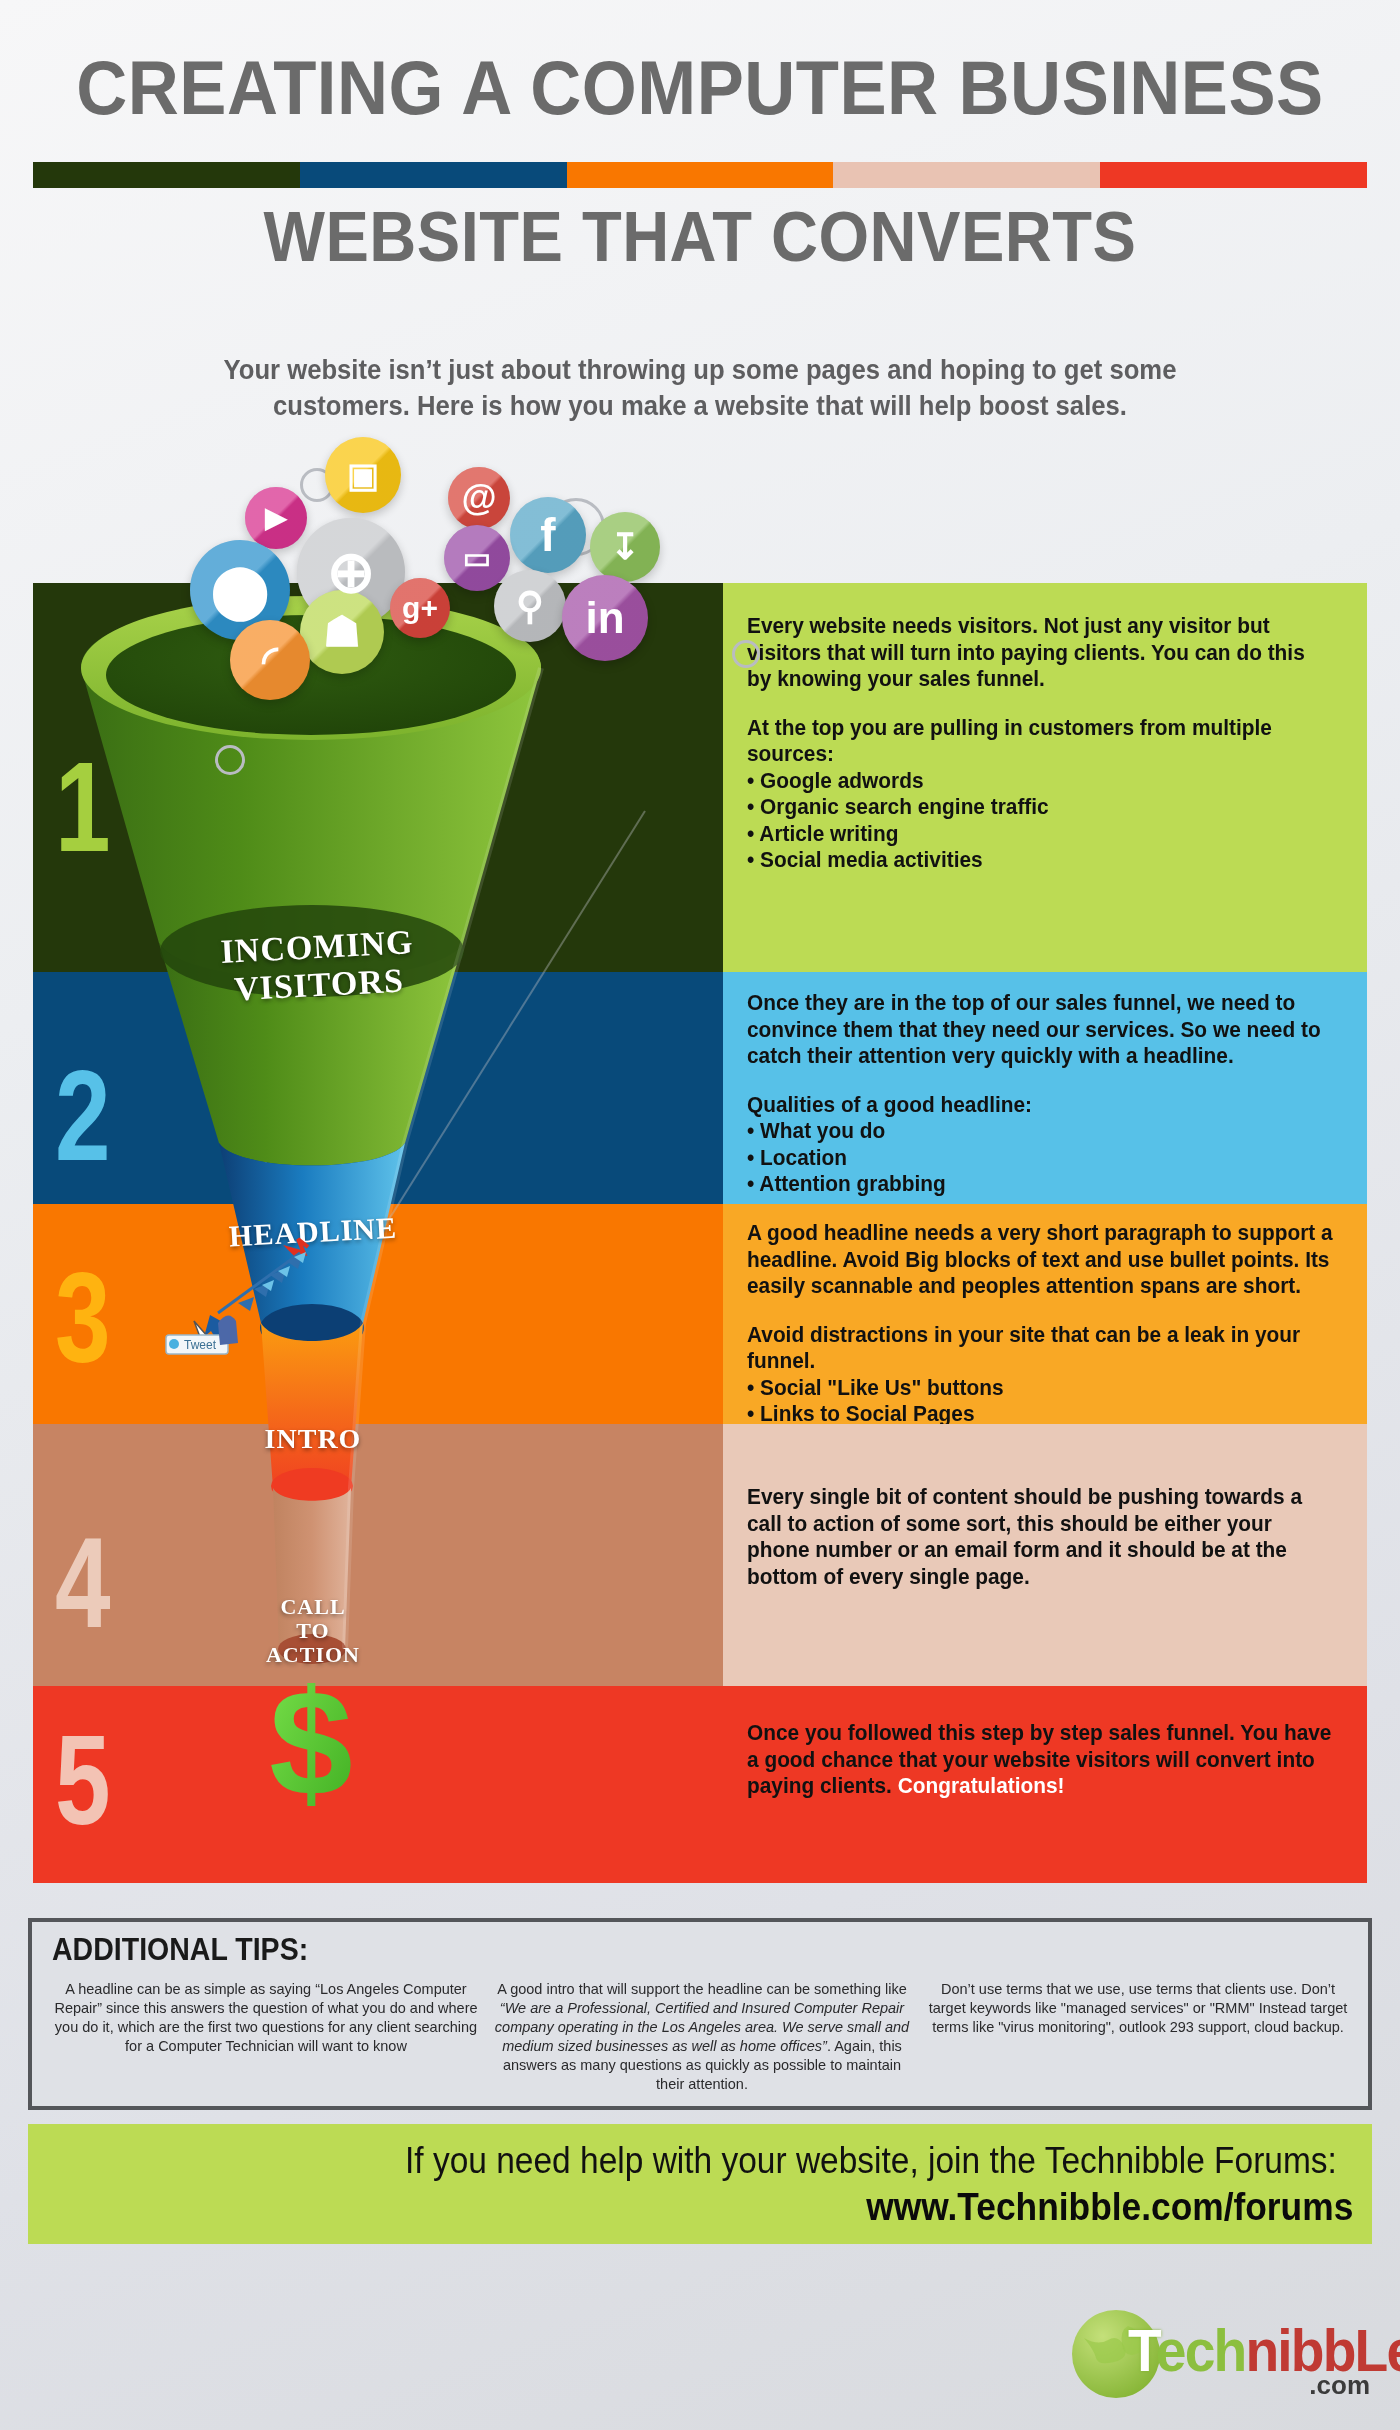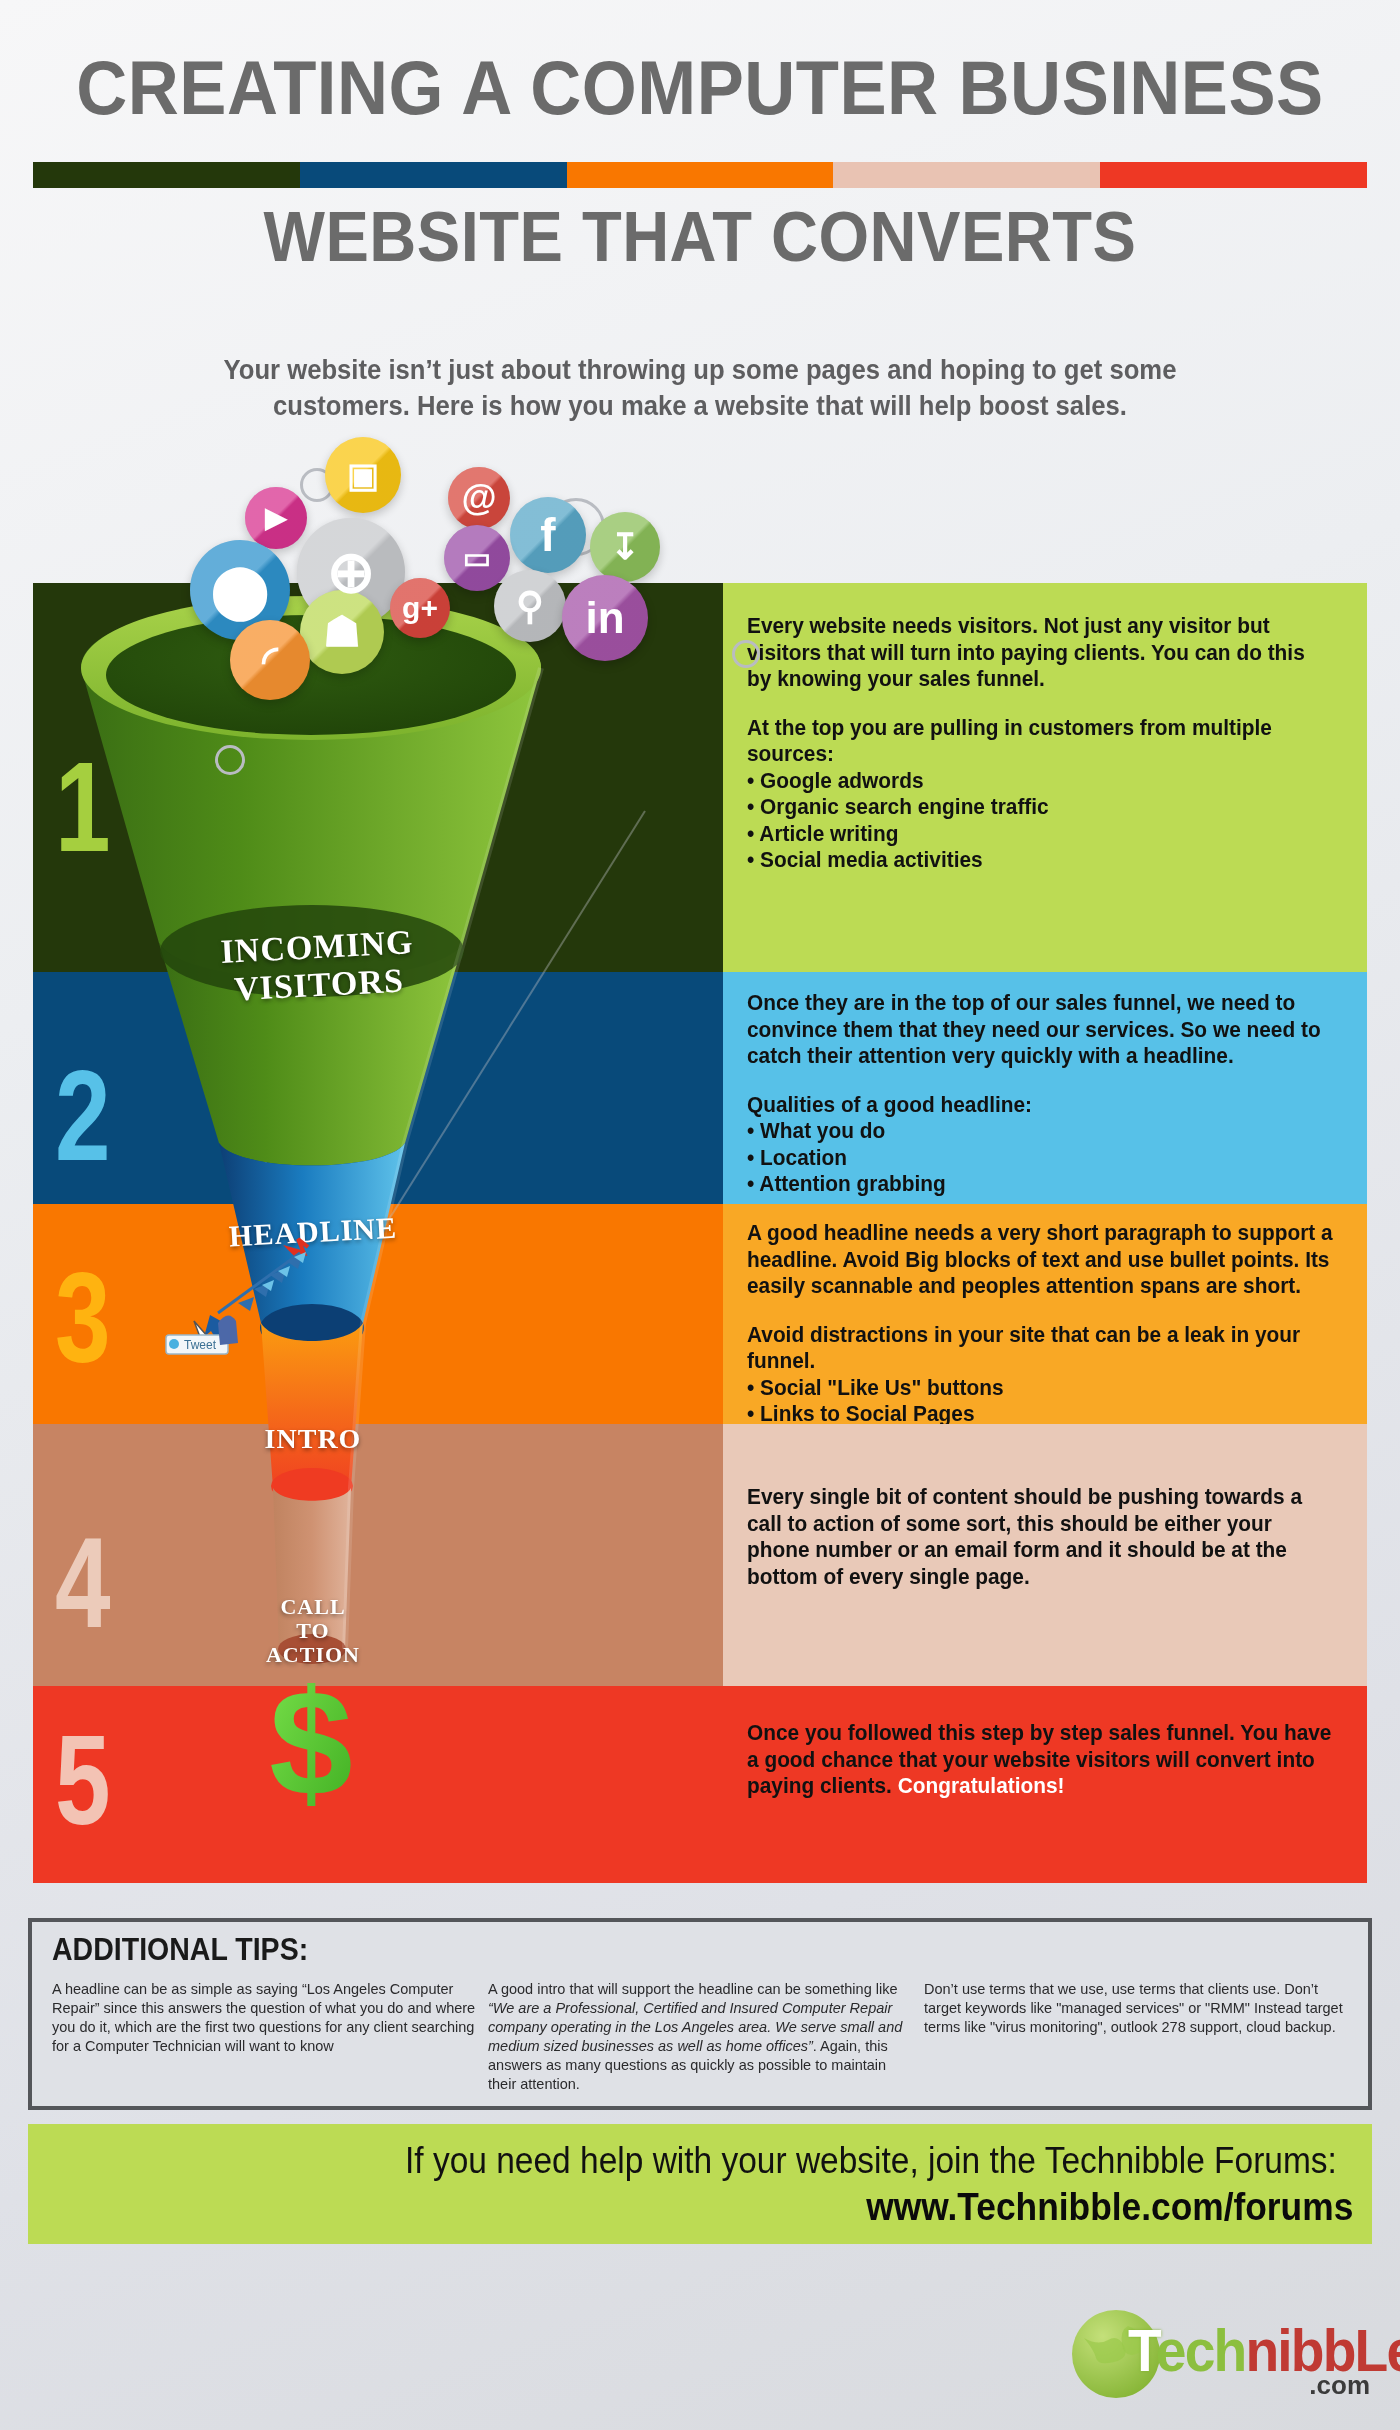--- a/index.html
+++ b/index.html
@@ -107,21 +107,21 @@
     width: 1344px; height: 192px;
     background: #dfe1e6;
     border: 4px solid #54565a;
   }
   .tips-title {
     position: absolute; left: 20px; top: 10px;
     font-size: 31px; font-weight: 700; color: #1a1a1a;
     font-family: "Liberation Sans Narrow","Liberation Sans", sans-serif;
     transform: scaleX(.92); transform-origin: left top;
   }
-  .tips-cols { position: absolute; left: 20px; top: 58px; right: 16px; display: flex; gap: 8px; }
+  .tips-cols { position: absolute; left: 20px; top: 58px; right: 16px; display: flex; gap: 8px; text-align: center; }
   .tips-col {
     flex: 1 1 0;
     font-size: 14.5px; line-height: 19px; color: #2a2a2c;
     font-family: "Liberation Sans Narrow","Liberation Sans", sans-serif;
   }
   .tips-col i { font-style: italic; }
 
   
   .cta {
     position: absolute; left: 28px; top: 2124px;
@@ -341,21 +341,21 @@
     </svg>
   </div>
 
   <div class="tips">
     <div class="tips-title">ADDITIONAL TIPS:</div>
     <div class="tips-cols">
       <div class="tips-col">A headline can be as simple as saying “Los Angeles Computer Repair” since this answers the question of what you do and where you do it, which are the first two questions for any client searching for a Computer Technician will want to know</div>
       <div class="tips-col">
         <span>A good intro that will support the headline can be something like </span><i>“We are a Professional, Certified and Insured Computer Repair company operating in the Los Angeles area. We serve small and medium sized businesses as well as home offices”</i><span>. Again, this answers as many questions as quickly as possible to maintain their attention.</span>
       </div>
-      <div class="tips-col">Don’t use terms that we use, use terms that clients use. Don’t target keywords like "managed services" or "RMM" Instead target terms like "virus monitoring", outlook 278 support, cloud backup.</div>
+      <div class="tips-col">Don’t use terms that we use, use terms that clients use. Don’t target keywords like "managed services" or "RMM" Instead target terms like "virus monitoring", outlook 293 support, cloud backup.</div>
     </div>
   </div>
 
   <div class="cta">
     <div class="cta-line1">If you need help with your website, join the Technibble Forums:</div>
     <div class="cta-line2">www.Technibble.com/forums</div>
   </div>
 
   <div class="logo">
     <svg style="position:absolute; left:0; top:4px; width:104px; height:100px;" viewBox="0 0 104 100">

